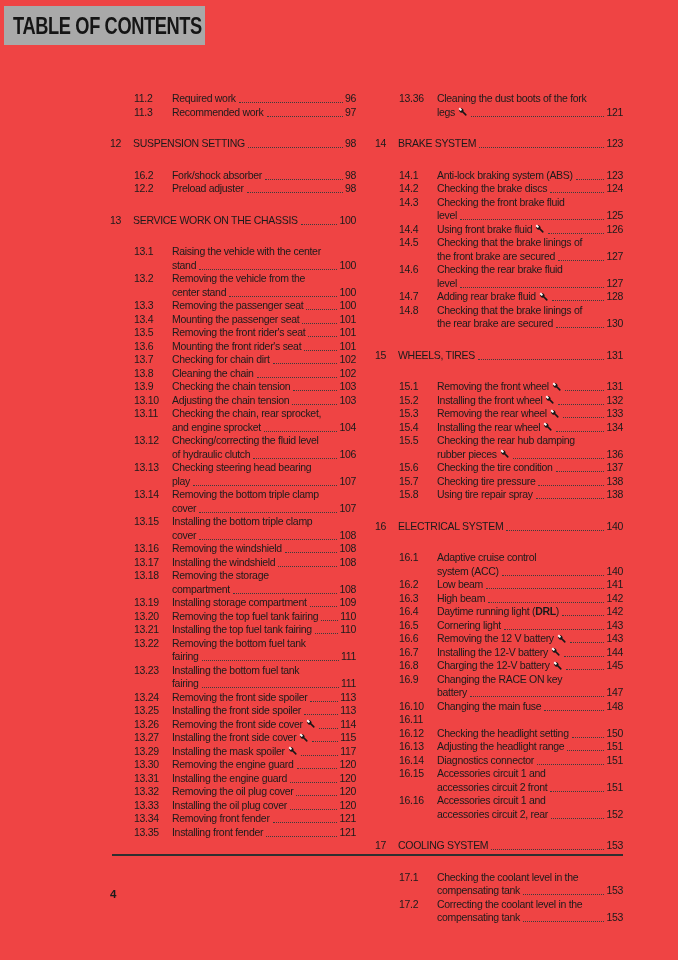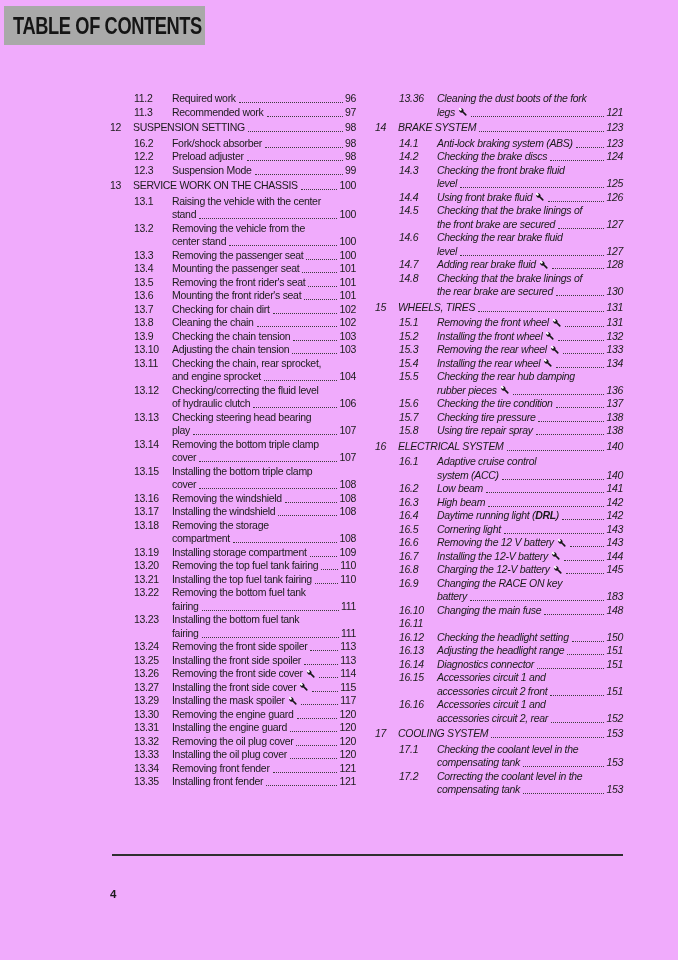--- a/index.html
+++ b/index.html
@@ -8,39 +8,39 @@
     --rule:#2f2f2f;
     --dots:#3c3c3c;
   }
   *{box-sizing:border-box;}
   html,body{margin:0;padding:0;}
   body{
     width:678px;height:960px;background:#ffffff;
     font-family:"Liberation Sans", sans-serif;color:var(--text);
     overflow:hidden;
   }
-  .page{position:relative;width:678px;height:960px;background:#f0abfc;overflow:hidden;}
+  .page{position:relative;width:678px;height:960px;background:#ef4444;overflow:hidden;}
 
   
   .header-box{
     position:absolute;left:4px;top:6px;width:201px;height:39px;
     background:var(--header-bg);display:flex;align-items:center;overflow:hidden;
   }
   .header-title{
     font-size:24px;font-weight:bold;letter-spacing:-0.5px;color:#151515;
     padding-left:12px;white-space:nowrap;
     transform:scaleX(0.76);transform-origin:left center;
   }
 
   
   .col{position:absolute;top:92px;font-size:10.5px;line-height:13.5px;letter-spacing:-0.3px;}
   .col0{left:110px;width:246px;}
-  .col1{left:375px;width:248px;font-style:italic;}
-
-  .chapter-row{display:flex;margin:2px 0;}
+  .col1{left:375px;width:248px;}
+
+  .chapter-row{display:flex;margin:18px 0;}
   .ch-num{width:23px;flex:none;}
   .row-body{flex:1;display:flex;min-width:0;}
 
   .item{display:flex;padding-left:24px;}
   .item-num{width:38px;flex:none;}
   .item-body{flex:1;min-width:0;}
   .line{min-height:13.5px;}
   .line.last{display:flex;}
 
   .t{white-space:nowrap;flex:none;}
@@ -109,30 +109,20 @@
       <div class="item">
         <span class="item-num">12.2</span>
         <div class="item-body">
           <div class="line last">
             <span class="t">Preload adjuster</span>
             <span class="dots"></span>
             <span class="pg">98</span>
           </div>
         </div>
       </div>
-      <div class="item">
-        <span class="item-num">12.3</span>
-        <div class="item-body">
-          <div class="line last">
-            <span class="t">Suspension Mode</span>
-            <span class="dots"></span>
-            <span class="pg">99</span>
-          </div>
-        </div>
-      </div>
       <div class="chapter-row">
         <span class="ch-num">13</span>
         <span class="row-body">
           <span class="t">SERVICE WORK ON THE CHASSIS</span>
           <span class="dots"></span>
           <span class="pg">100</span>
         </span>
       </div>
       <div class="item">
         <span class="item-num">13.1</span>
@@ -893,21 +883,21 @@
           </div>
         </div>
       </div>
       <div class="item">
         <span class="item-num">16.9</span>
         <div class="item-body">
           <div class="line"><span class="t">Changing the RACE ON key</span></div>
           <div class="line last">
             <span class="t">battery</span>
             <span class="dots"></span>
-            <span class="pg">183</span>
+            <span class="pg">147</span>
           </div>
         </div>
       </div>
       <div class="item">
         <span class="item-num">16.10</span>
         <div class="item-body">
           <div class="line last">
             <span class="t">Changing the main fuse</span>
             <span class="dots"></span>
             <span class="pg">148</span>

